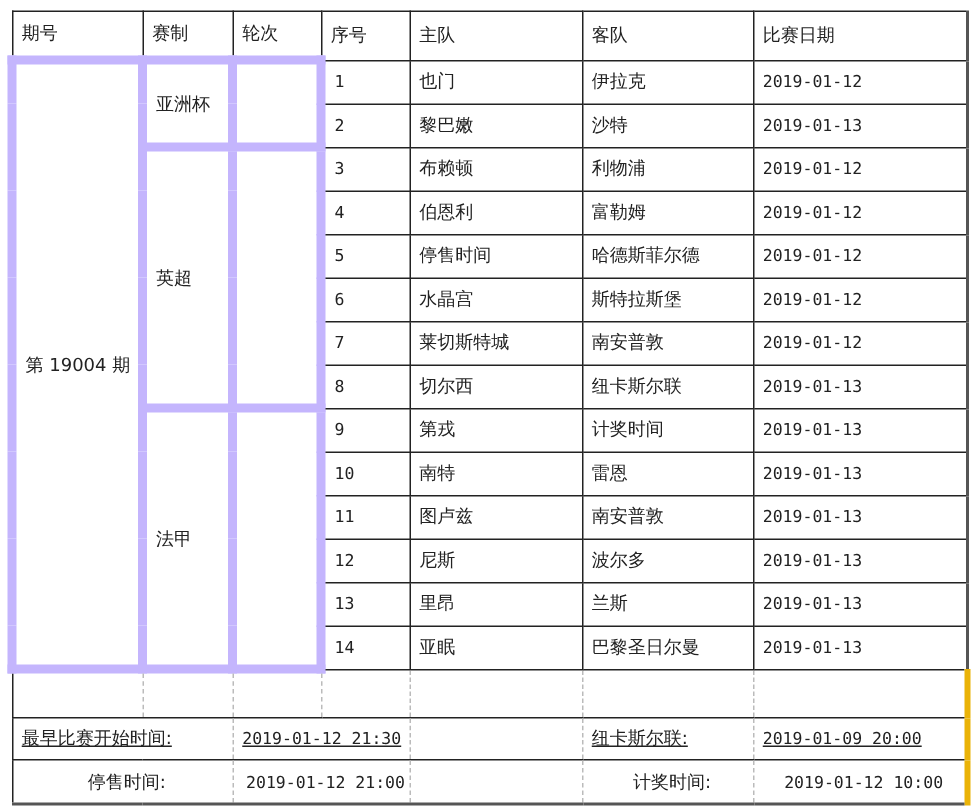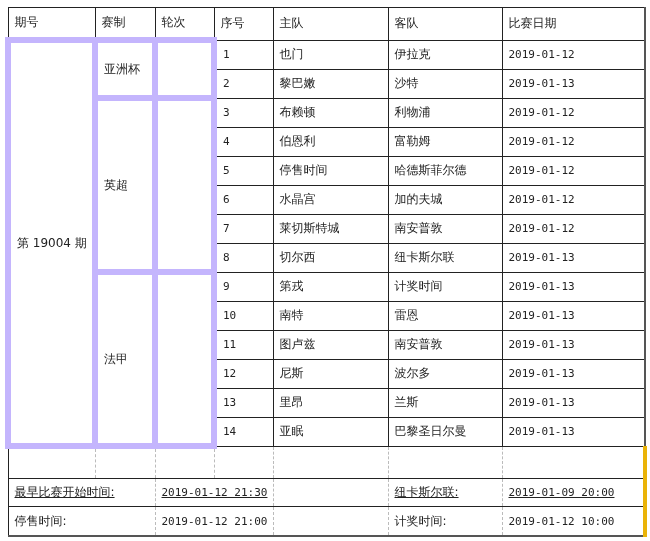--- a/index.html
+++ b/index.html
@@ -12,21 +12,21 @@
   .hdr th { height: 29px; border: 1px solid #222; }
   .data td { height: 28px; border: 1px solid #222; }
   .data td.merged { border: 6px solid #c4b5fd; }
   .outer-r { border-right: 2px solid #555 !important; }
   .num { font-family: "DejaVu Sans Mono", "Liberation Mono", monospace; font-size: 11px; }
   .empty td { height: 29px; border-top: 1px solid #222; border-bottom: 1px solid #222;
               border-left: 1px dashed #bbb; border-right: 1px dashed #bbb; }
   .info td { border-top: 1px solid #222; border-bottom: 1px solid #222;
              border-left: 1px dashed #bbb; border-right: 1px dashed #bbb; }
   .info.r1 td { height: 27px; text-decoration: underline; }
-  .info.r2 td { height: 28px; border-bottom: 2px solid #555; }
+  .info.r2 td { height: 28px; border-bottom: 2px solid #555; text-align: center; }
   .empty td:first-child, .info td:first-child { border-left: 1px solid #222; }
   .empty td:last-child, .info td:last-child { border-right: 4px solid #eab308; }
 </style>
 </head>
 <body>
 
 <div class="wrap">
 <table>
   <colgroup>
     <col style="width:87px">
@@ -80,21 +80,21 @@
   </tr>
   <tr class="data">
     <td class="num">5</td>
     <td>停售时间</td>
     <td>哈德斯菲尔德</td>
     <td class="num outer-r">2019-01-12</td>
   </tr>
   <tr class="data">
     <td class="num">6</td>
     <td>水晶宫</td>
-    <td>加的夫城</td>
+    <td>斯特拉斯堡</td>
     <td class="num outer-r">2019-01-12</td>
   </tr>
   <tr class="data">
     <td class="num">7</td>
     <td>莱切斯特城</td>
     <td>南安普敦</td>
     <td class="num outer-r">2019-01-12</td>
   </tr>
   <tr class="data">
     <td class="num">8</td>

